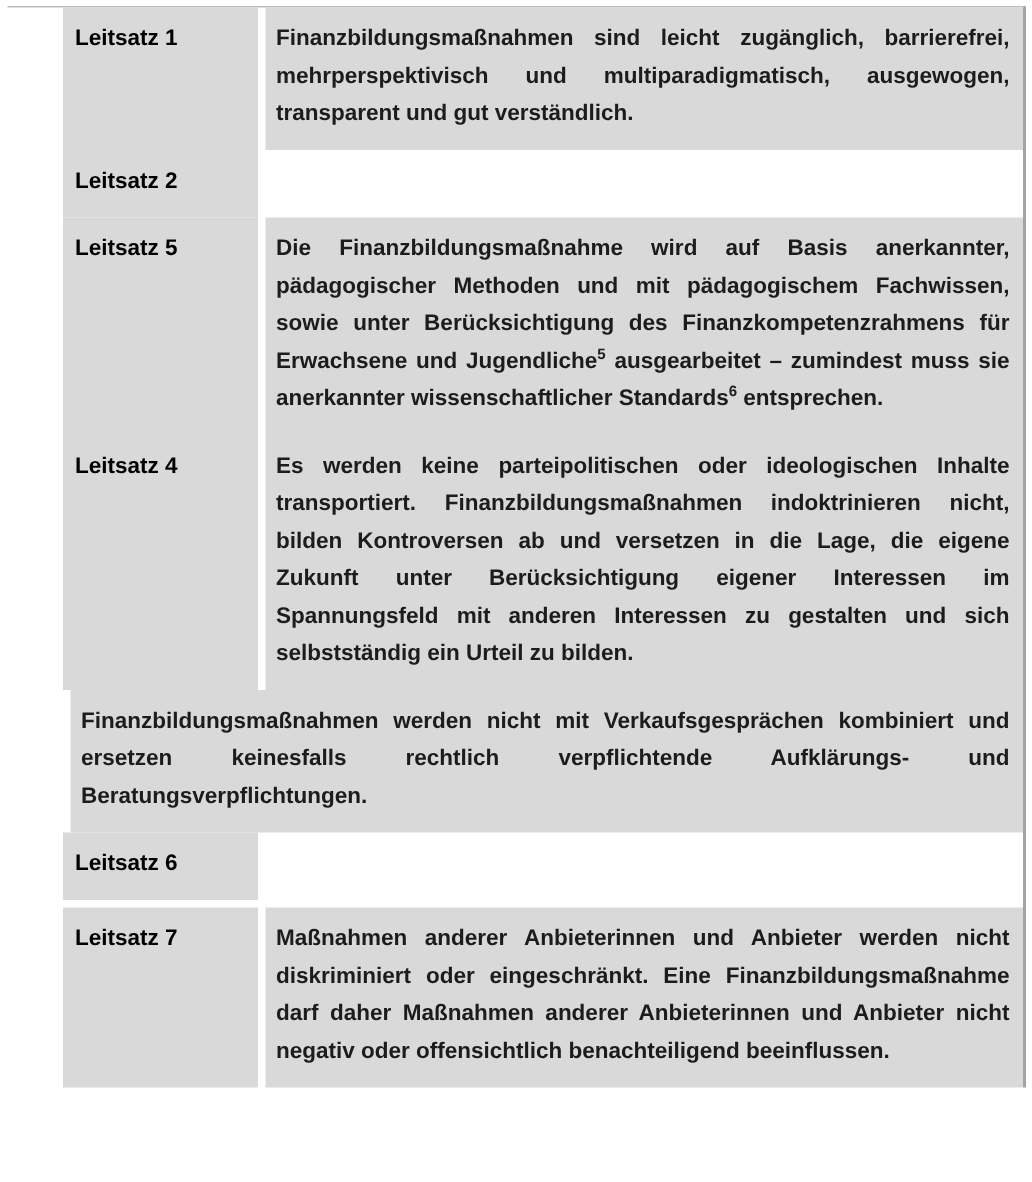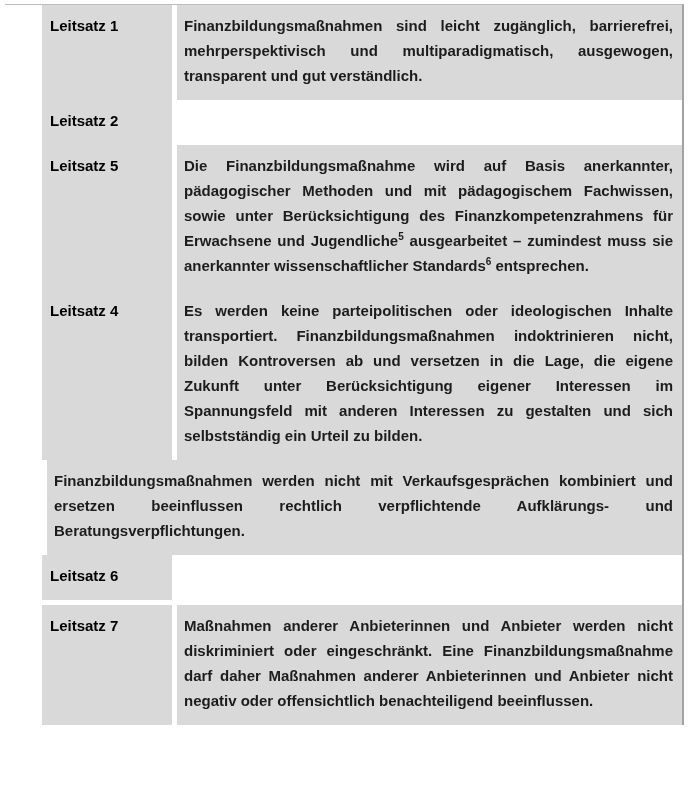--- a/index.html
+++ b/index.html
@@ -83,21 +83,21 @@
       <div class="cell-label">Leitsatz 5</div>
       <div class="cell-text"><span>Die Finanzbildungsmaßnahme wird auf Basis anerkannter, pädagogischer Methoden und mit pädagogischem Fachwissen, sowie unter Berücksichtigung des Finanzkompetenzrahmens für Erwachsene und Jugendliche</span><sup>5</sup><span> ausgearbeitet – zumindest muss sie anerkannter wissenschaftlicher Standards</span><sup>6</sup><span> entsprechen.</span></div>
     </div>
 
     <div class="t-row">
       <div class="cell-label">Leitsatz 4</div>
       <div class="cell-text">Es werden keine parteipolitischen oder ideologischen Inhalte transportiert. Finanzbildungsmaßnahmen indoktrinieren nicht, bilden Kontroversen ab und versetzen in die Lage, die eigene Zukunft unter Berücksichtigung eigener Interessen im Spannungsfeld mit anderen Interessen zu gestalten und sich selbstständig ein Urteil zu bilden.</div>
     </div>
 
     <div class="t-row">
-      <div class="cell-text">Finanzbildungsmaßnahmen werden nicht mit Verkaufsgesprächen kombiniert und ersetzen beeinflussen rechtlich verpflichtende Aufklärungs- und Beratungsverpflichtungen.</div>
+      <div class="cell-text">Finanzbildungsmaßnahmen werden nicht mit Verkaufsgesprächen kombiniert und ersetzen keinesfalls rechtlich verpflichtende Aufklärungs- und Beratungsverpflichtungen.</div>
     </div>
 
     <div class="t-row">
       <div class="cell-label">Leitsatz 6</div>
     </div>
 
     <div class="t-row row-break">
       <div class="cell-label">Leitsatz 7</div>
       <div class="cell-text">Maßnahmen anderer Anbieterinnen und Anbieter werden nicht diskriminiert oder eingeschränkt. Eine Finanzbildungsmaßnahme darf daher Maßnahmen anderer Anbieterinnen und Anbieter nicht negativ oder offensichtlich benachteiligend beeinflussen.</div>
     </div>

